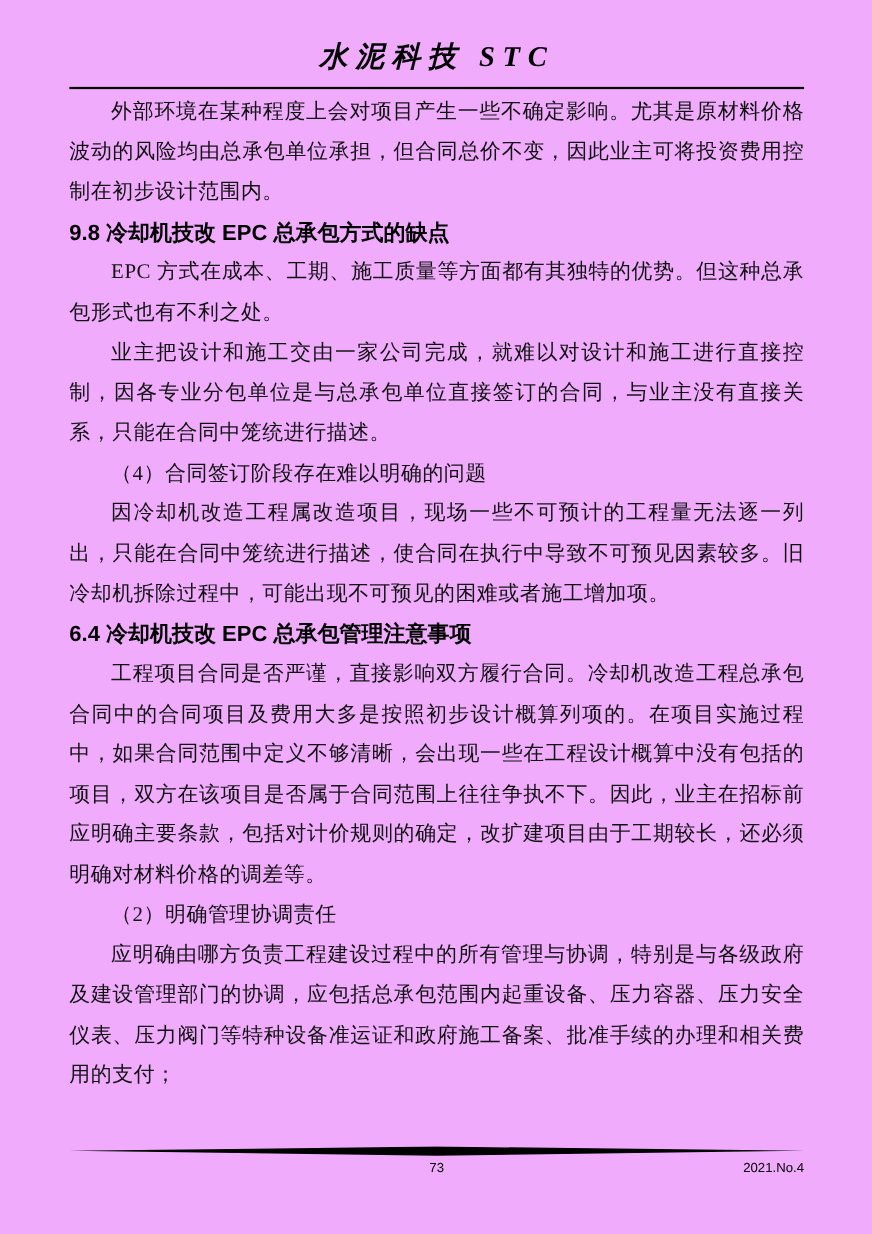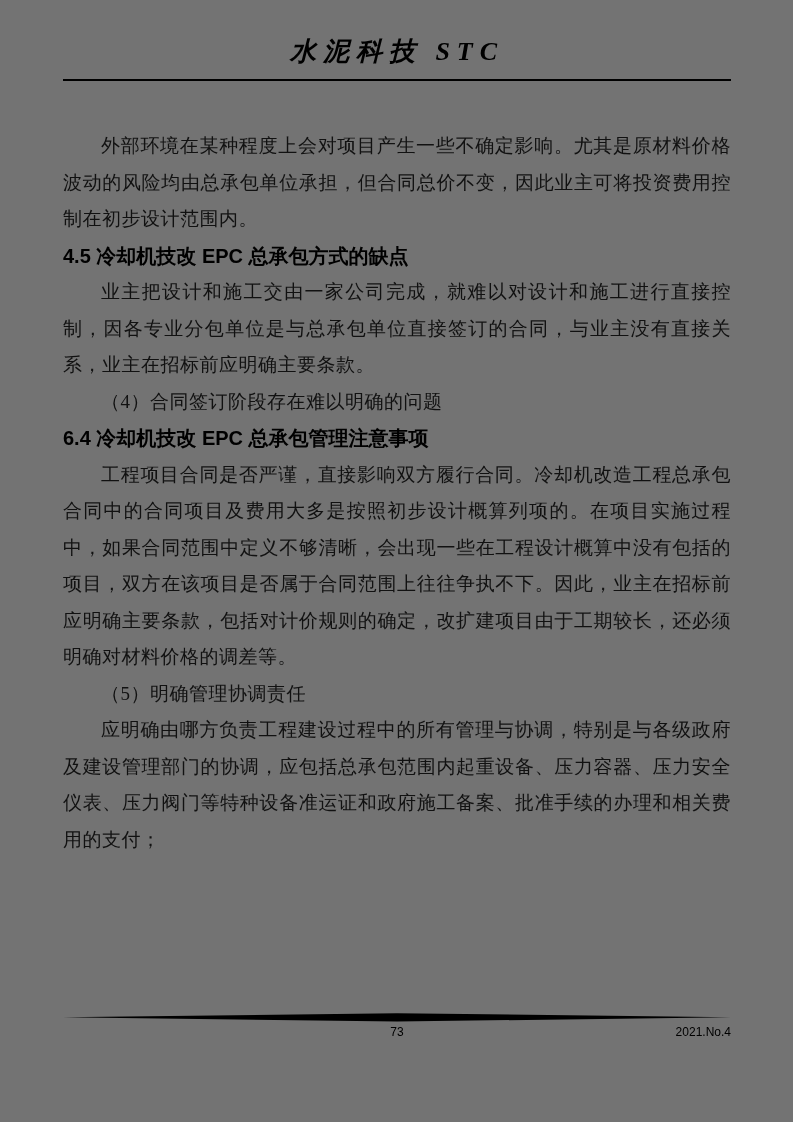--- a/index.html
+++ b/index.html
@@ -4,21 +4,21 @@
 <style>
   html, body {
     margin: 0;
     padding: 0;
     background: #ffffff;
   }
   .page {
     position: relative;
     width: 793px;
     height: 1122px;
-    background: #737373;
+    background: #f0abfc;
     color: #111111;
     font-family: "Liberation Serif", "DejaVu Serif", serif;
     overflow: hidden;
     box-sizing: border-box;
   }
   .page-inner {
     position: absolute;
     left: 63px;
     width: 668px;
     top: 0;
@@ -32,21 +32,20 @@
     text-align: center;
     font-size: 26px;
     line-height: 32px;
     font-weight: bold;
     font-style: italic;
     letter-spacing: 7px;
     color: #000000;
   }
   main.doc-body {
     padding-top: 3px;
-    margin-top: 44px;
   }
   main.doc-body p.para {
     margin: 0;
     font-size: 19px;
     line-height: 36.5px;
     text-align: justify;
     text-indent: 2em;
     letter-spacing: 0.5px;
   }
   main.doc-body h2.sec-heading {
@@ -55,21 +54,21 @@
     font-size: 20px;
     font-weight: bold;
     line-height: 36.5px;
     text-indent: 0;
     color: #000000;
   }
   footer.doc-footer {
     position: absolute;
     left: 63px;
     width: 668px;
-    top: 1013px;
+    top: 1042px;
   }
   .footer-rule-svg {
     display: block;
     width: 668px;
     height: 10px;
   }
   .footer-row {
     position: relative;
     height: 16px;
     margin-top: 1px;
@@ -97,26 +96,28 @@
 <div class="page">
   <div class="page-inner">
 
     <header class="doc-header">
       <div class="journal-title">水泥科技 STC</div>
     </header>
 
     <main class="doc-body">
 
     <p class="para">外部环境在某种程度上会对项目产生一些不确定影响。尤其是原材料价格波动的风险均由总承包单位承担，但合同总价不变，因此业主可将投资费用控制在初步设计范围内。</p>
-        <h2 class="sec-heading">4.5 冷却机技改 EPC 总承包方式的缺点</h2>
-        <p class="para">业主把设计和施工交由一家公司完成，就难以对设计和施工进行直接控制，因各专业分包单位是与总承包单位直接签订的合同，与业主没有直接关系，业主在招标前应明确主要条款。</p>
+        <h2 class="sec-heading">9.8 冷却机技改 EPC 总承包方式的缺点</h2>
+        <p class="para">EPC 方式在成本、工期、施工质量等方面都有其独特的优势。但这种总承包形式也有不利之处。</p>
+        <p class="para">业主把设计和施工交由一家公司完成，就难以对设计和施工进行直接控制，因各专业分包单位是与总承包单位直接签订的合同，与业主没有直接关系，只能在合同中笼统进行描述。</p>
         <p class="para">（4）合同签订阶段存在难以明确的问题</p>
+        <p class="para">因冷却机改造工程属改造项目，现场一些不可预计的工程量无法逐一列出，只能在合同中笼统进行描述，使合同在执行中导致不可预见因素较多。旧冷却机拆除过程中，可能出现不可预见的困难或者施工增加项。</p>
         <h2 class="sec-heading">6.4 冷却机技改 EPC 总承包管理注意事项</h2>
         <p class="para">工程项目合同是否严谨，直接影响双方履行合同。冷却机改造工程总承包合同中的合同项目及费用大多是按照初步设计概算列项的。在项目实施过程中，如果合同范围中定义不够清晰，会出现一些在工程设计概算中没有包括的项目，双方在该项目是否属于合同范围上往往争执不下。因此，业主在招标前应明确主要条款，包括对计价规则的确定，改扩建项目由于工期较长，还必须明确对材料价格的调差等。</p>
-        <p class="para">（5）明确管理协调责任</p>
+        <p class="para">（2）明确管理协调责任</p>
         <p class="para">应明确由哪方负责工程建设过程中的所有管理与协调，特别是与各级政府及建设管理部门的协调，应包括总承包范围内起重设备、压力容器、压力安全仪表、压力阀门等特种设备准运证和政府施工备案、批准手续的办理和相关费用的支付；</p>
       </main>
 
   </div>
 
   <footer class="doc-footer">
     <svg class="footer-rule-svg" viewBox="0 0 668 10" preserveAspectRatio="none" aria-hidden="true">
       <polygon points="0,4.2 334,0.3 668,4.2 334,8.6" fill="#000000"></polygon>
     </svg>
     <div class="footer-row">

